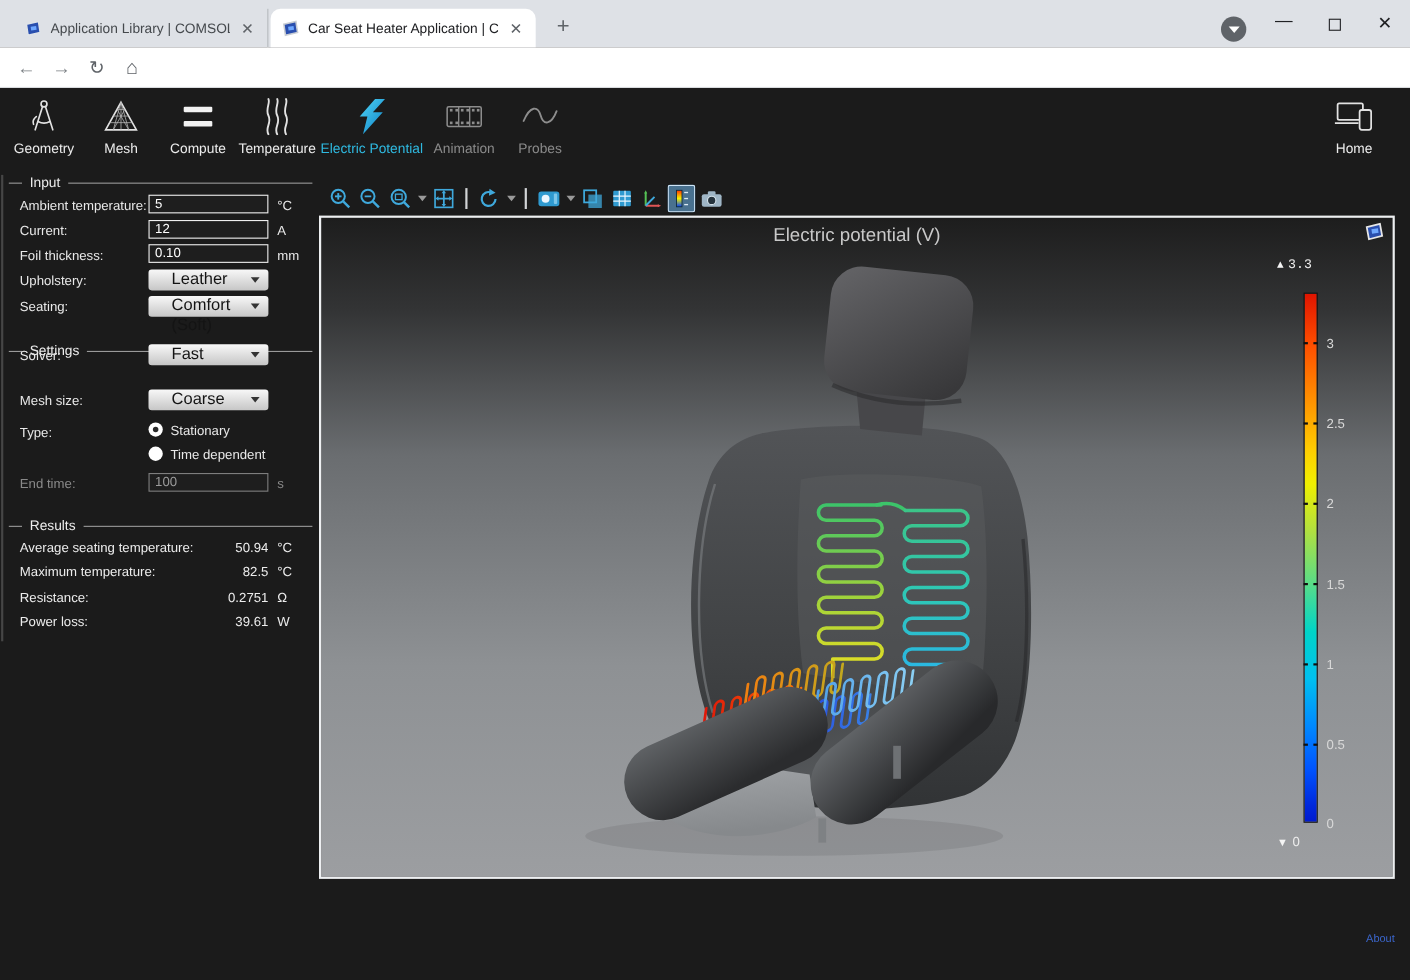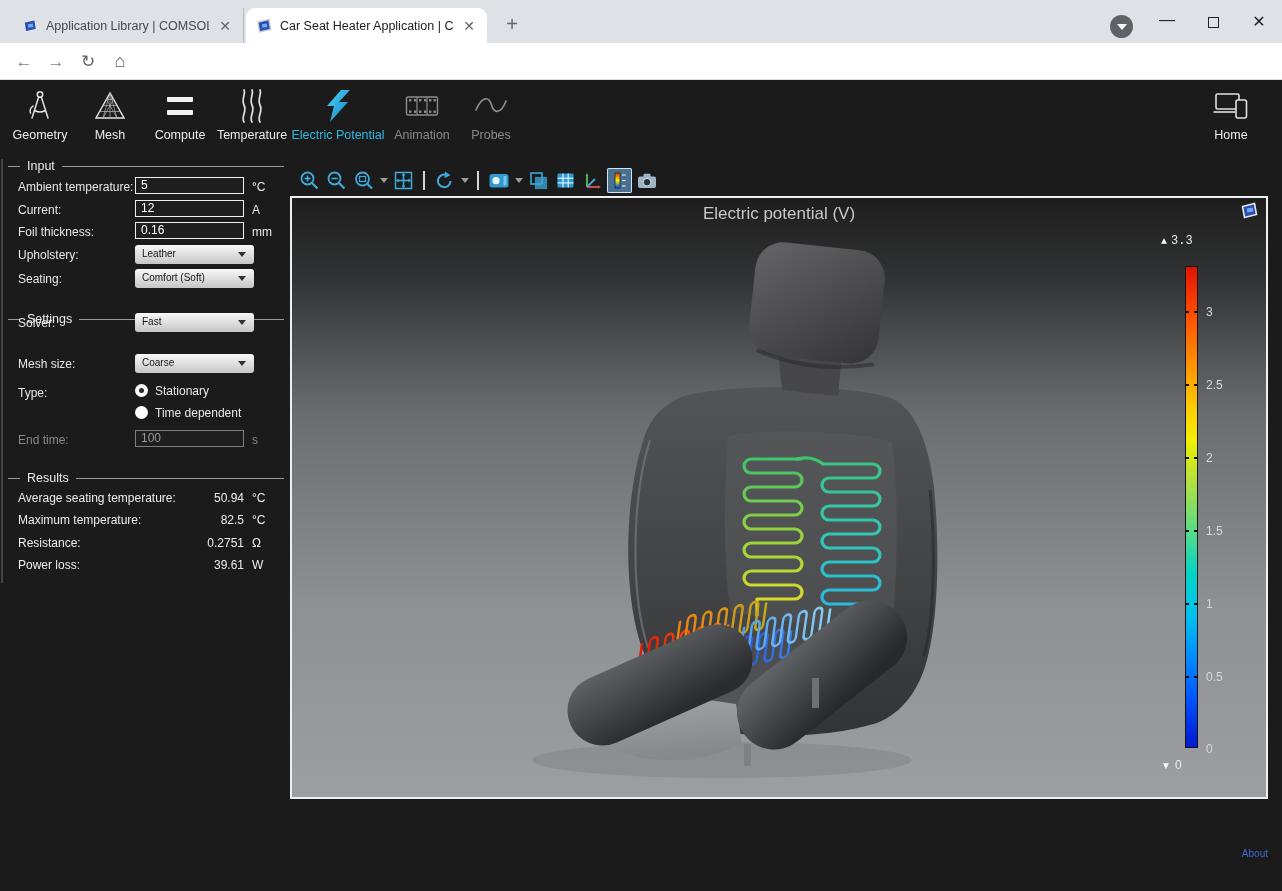--- a/index.html
+++ b/index.html
@@ -46,21 +46,21 @@
   #panel { position:absolute; left:0; top:75px; width:288px; height:736px; font-size:12px; }
   #panel-edge { position:absolute; left:1px; top:4px; width:2px; height:424px; background:#6a6a6a; opacity:.55; }
   .legend { position:absolute; left:8px; right:4px; display:flex; align-items:center; gap:7px; }
   .legend .dash { width:12px; height:1px; background:#9a9a9a; }
   .legend .t { color:#ececec; font-size:12.5px; }
   .legend .line { flex:1; height:1px; background:#9a9a9a; }
   .frow { position:absolute; left:18px; right:4px; height:20px; }
   .frow .lab { position:absolute; left:0; top:3px; color:#e8e8e8; }
   .frow .unit { position:absolute; left:234px; top:3px; color:#e8e8e8; }
   .tfield { position:absolute; left:117px; top:0; width:109px; height:17px; background:#1e1e1e; border:1px solid #efefef; color:#fff; font-size:12px; padding-left:5px; line-height:15px; }
-  .dd { position:absolute; left:117px; top:0; width:119px; height:19px; border-radius:3px; background:linear-gradient(#f8f8f8,#c6c6c6); color:#141414; line-height:18px; padding-left:7px; font-size:10px; }
+  .dd { position:absolute; left:117px; top:0; width:109px; height:19px; border-radius:3px; background:linear-gradient(#f8f8f8,#c6c6c6); color:#141414; line-height:18px; padding-left:21px; font-size:15px; }
   .dd::after { content:""; position:absolute; right:8px; top:7px; border:4px solid transparent; border-top:5px solid #333; }
   .radio { display:inline-block; width:13px; height:13px; border-radius:50%; background:#fff; vertical-align:-2px; }
   .radio.sel { position:relative; }
   .radio.sel::after { content:""; position:absolute; left:4px; top:4px; width:5px; height:5px; border-radius:50%; background:#2a2a2a; }
   .rlabel { margin-left:7px; color:#e8e8e8; }
   .dis-row .lab, .dis-row .unit { color:#898989; }
   .tfield.disabled { border-color:#7e7e7e; color:#9a9a9a; }
   .rrow { position:absolute; left:18px; right:4px; height:18px; color:#ececec; }
   .rrow .lab { position:absolute; left:0; top:2px; }
   .rrow .val { position:absolute; left:110px; top:2px; width:116px; text-align:right; }
@@ -258,21 +258,21 @@
       <span class="tfield">5</span>
       <span class="unit">°C</span>
     </div>
     <div class="frow" style="top:45px;">
       <span class="lab">Current:</span>
       <span class="tfield">12</span>
       <span class="unit">A</span>
     </div>
     <div class="frow" style="top:67px;">
       <span class="lab">Foil thickness:</span>
-      <span class="tfield">0.16</span>
+      <span class="tfield">0.10</span>
       <span class="unit">mm</span>
     </div>
     <div class="frow" style="top:90px;">
       <span class="lab">Upholstery:</span>
       <span class="dd">Leather</span>
     </div>
     <div class="frow" style="top:114px;">
       <span class="lab">Seating:</span>
       <span class="dd">Comfort (Soft)</span>
     </div>

